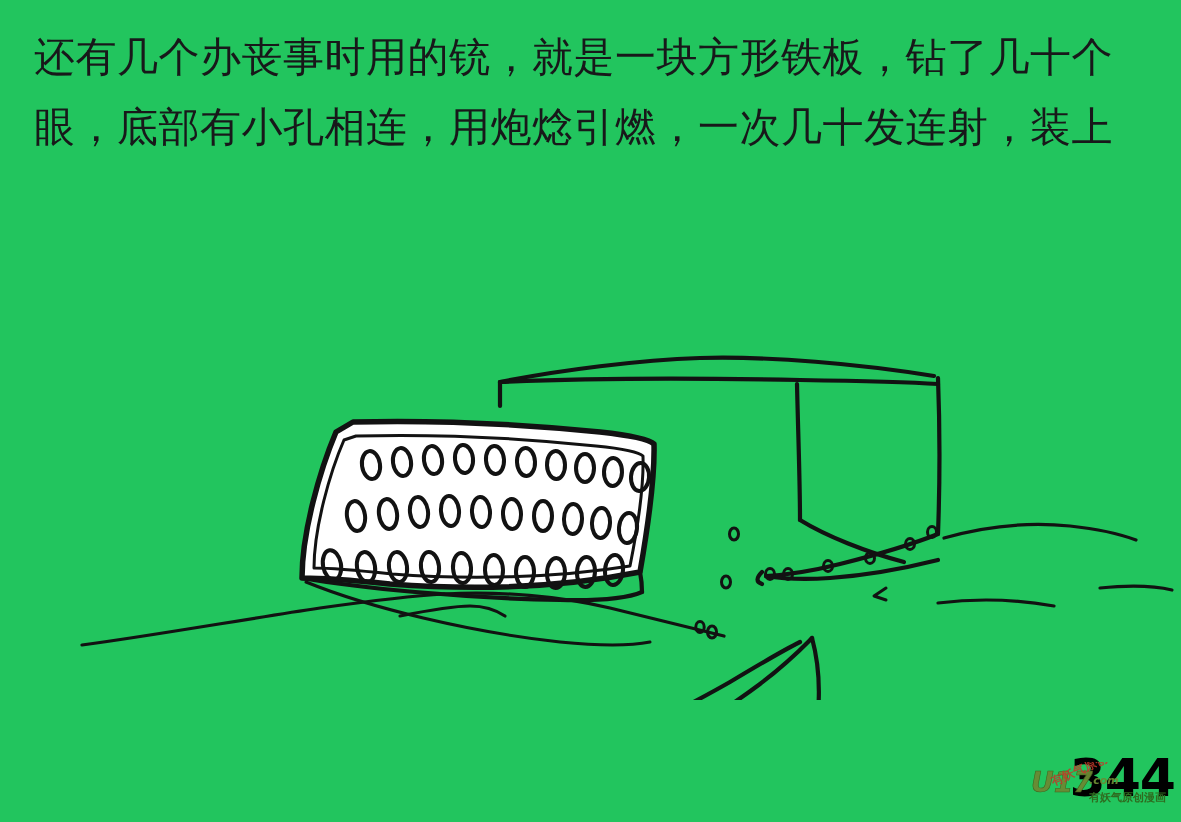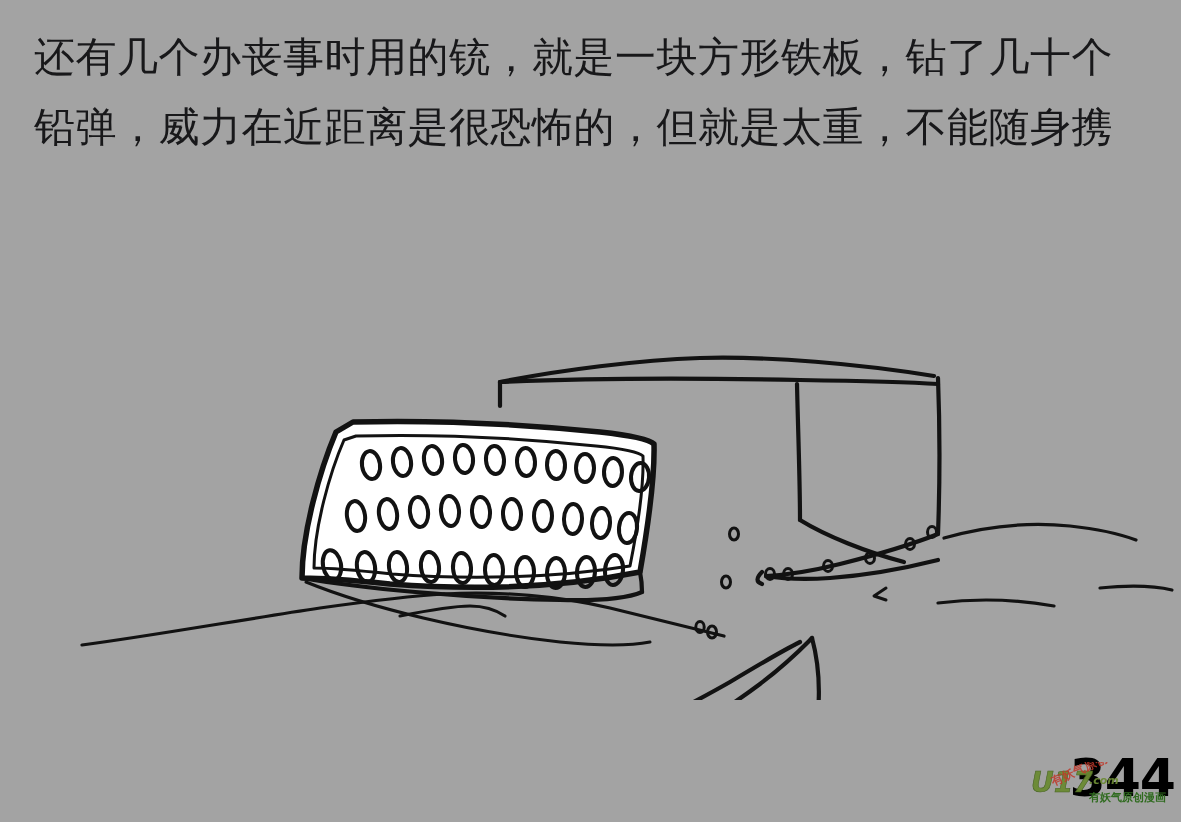--- a/index.html
+++ b/index.html
@@ -4,21 +4,21 @@
 <style>
   html, body {
     margin: 0;
     padding: 0;
     background: #ffffff;
   }
   #page {
     position: relative;
     width: 1181px;
     height: 822px;
-    background: #a3a3a3;
+    background: #22c55e;
     overflow: hidden;
     font-family: "DejaVu Sans", "Liberation Sans", sans-serif;
   }
 
   
   #text-block {
     position: absolute;
     left: 34px;
     top: 22px;
     width: 1115px;
@@ -70,21 +70,21 @@
   }
   #watermark svg { display: block; }
 </style>
 </head>
 <body>
 
 <div id="page">
 
   <div id="text-block">
     <div class="text-line">还有几个办丧事时用的铳，就是一块方形铁板，钻了几十个</div>
-    <div class="text-line">铅弹，威力在近距离是很恐怖的，但就是太重，不能随身携</div>
+    <div class="text-line">眼，底部有小孔相连，用炮焾引燃，一次几十发连射，装上</div>
   </div>
 
   <div id="illustration">
     <svg viewBox="0 0 1181 380" xmlns="http://www.w3.org/2000/svg">
       <g fill="none" stroke="#121212" stroke-linecap="round" stroke-linejoin="round">
 
         <g stroke-width="3.2">
           <path d="M82 325 C150 316 240 300 320 288 C370 281 410 276 444 274"></path>
           <path d="M400 296 C430 290 452 286 470 286 C486 286 496 290 505 296"></path>
           <path d="M444 274 C500 271 560 276 610 288 C652 298 690 308 724 316"></path>

